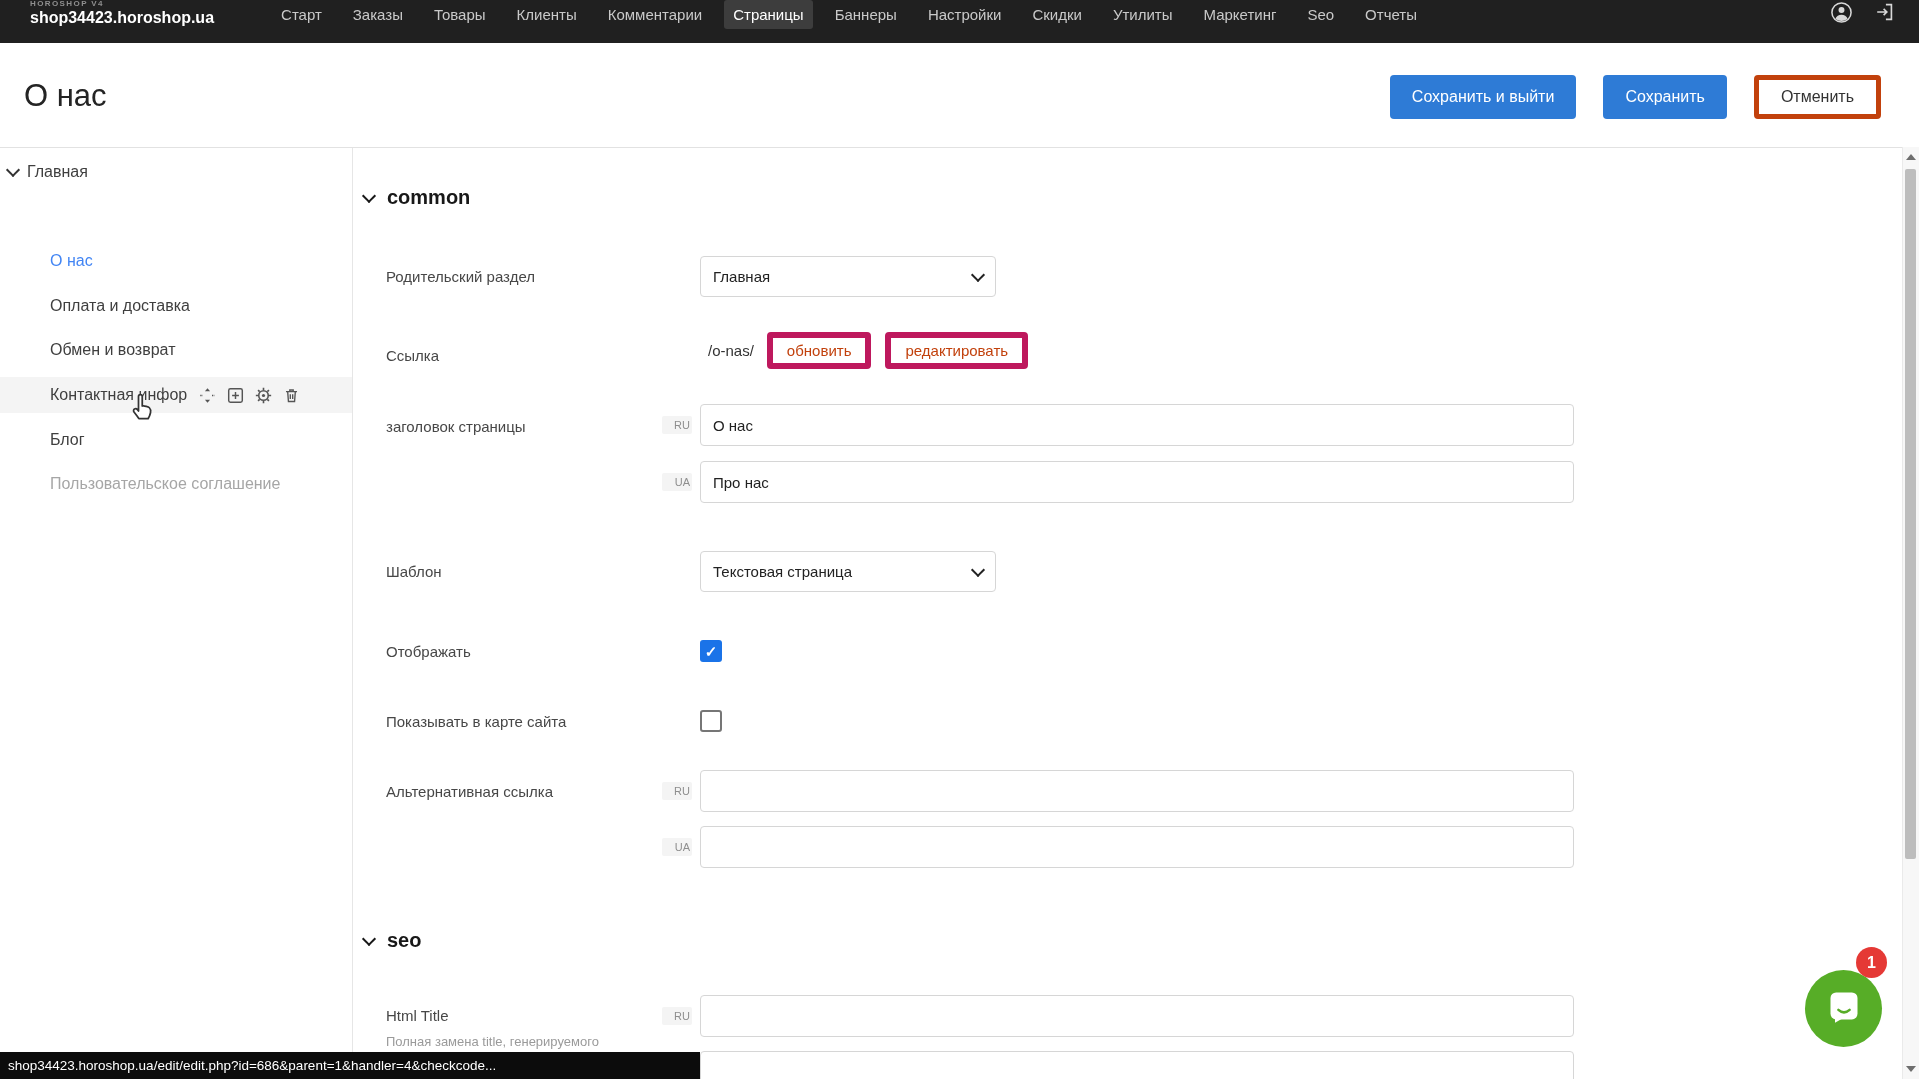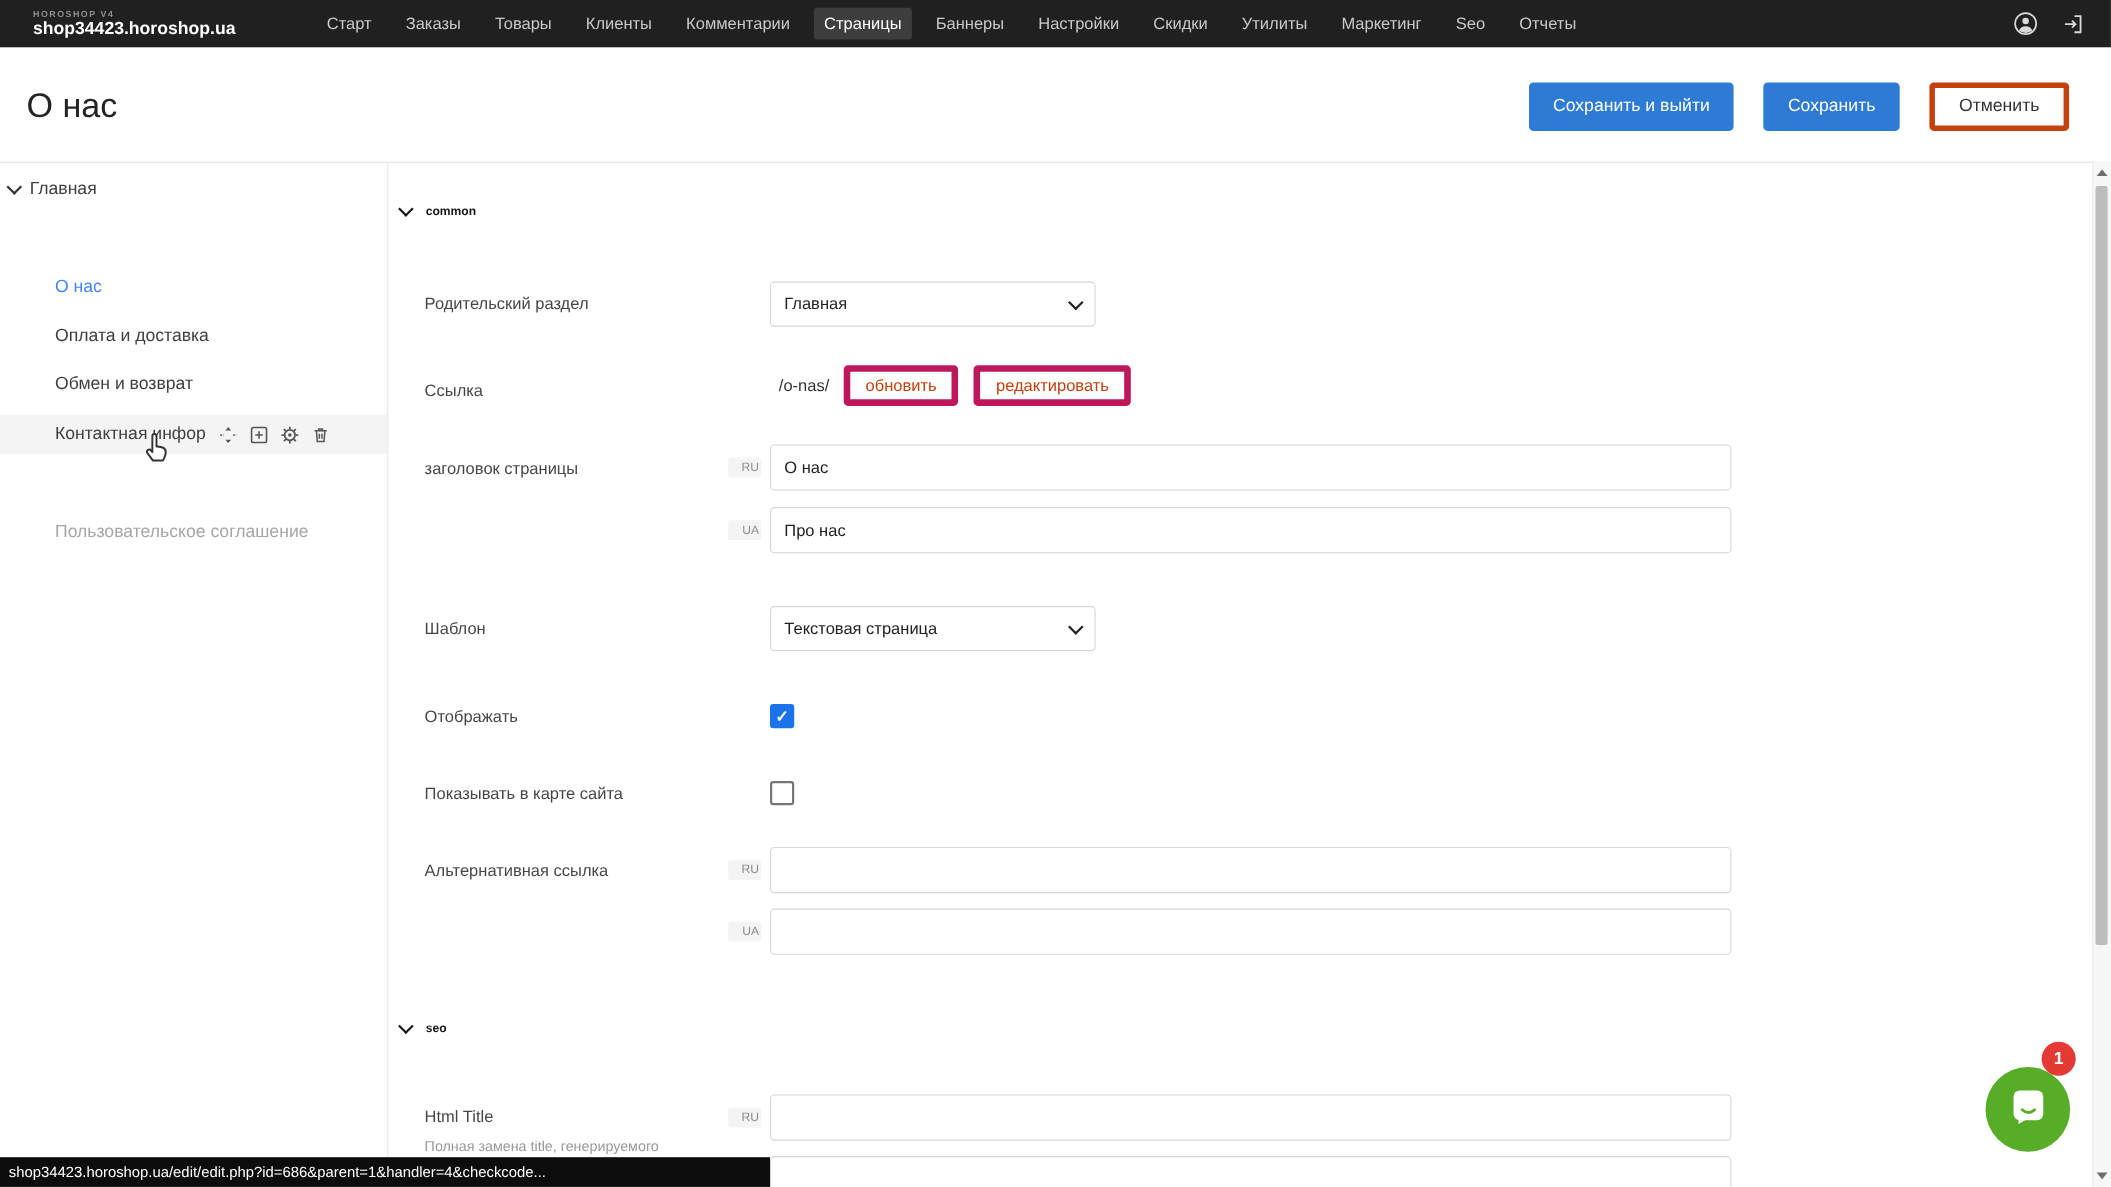--- a/index.html
+++ b/index.html
@@ -2,21 +2,21 @@
 <html><head>
 <meta charset="utf-8">
 <style>
   html,body{margin:0;padding:0;}
   body{
     width:1919px;height:1079px;position:relative;overflow:hidden;
     font-family:"Liberation Sans",sans-serif;background:#fff;
   }
   
   .navbar{position:absolute;top:0;left:0;right:0;height:43px;background:#202020;
-    display:flex;align-items:center;z-index:30;gap:16px;}
+    display:flex;align-items:flex-start;z-index:30;}
   .brand{margin-left:30px;line-height:1;cursor:pointer;}
   .brand-top{font-size:8px;letter-spacing:1.4px;color:#8f8f8f;font-weight:bold;margin-bottom:2px;}
   .brand-domain{font-size:16px;font-weight:bold;color:#fff;}
   .nav-menu{display:flex;margin-left:58px;gap:13px;align-items:center;}
   .nav-item{color:#c9c9c9;font-size:15px;padding:6px 9px;border-radius:3px;cursor:pointer;white-space:nowrap;}
   .nav-item.active{background:#3d3d3d;color:#fff;}
   .nav-right{margin-left:auto;margin-right:22px;display:flex;gap:20px;align-items:center;}
   .nav-icon{width:24px;height:24px;cursor:pointer;display:flex;align-items:center;justify-content:center;}
   
   .header{position:absolute;top:43px;left:0;right:0;height:104px;background:#fff;
@@ -39,21 +39,21 @@
     display:inline-block;flex:0 0 auto;}
   .chev.down{transform:rotate(45deg);margin-top:-4px;}
   .chev.right{transform:rotate(-45deg);}
   .chev-gap{display:inline-block;width:9px;flex:0 0 auto;}
   .row-icons{display:flex;gap:11px;align-items:center;margin-left:12px;}
   .row-icons svg{display:block;}
   .cursor-hand{position:absolute;left:127px;top:393px;z-index:40;pointer-events:none;}
   
   .main{position:absolute;left:353px;top:147px;right:17px;bottom:0;background:#fff;}
   .section-head{position:absolute;left:11px;display:flex;align-items:center;gap:13px;
-    font-weight:bold;font-size:11px;color:#181818;cursor:pointer;}
+    font-weight:bold;font-size:20px;color:#181818;cursor:pointer;}
   .section-head .chev{border-color:#181818;}
   .field-label{position:absolute;left:33px;font-size:15px;color:#474747;line-height:18px;}
   .hint{position:absolute;left:33px;font-size:13px;color:#9a9a9a;}
   .select{position:absolute;left:347px;width:296px;height:41px;border:1px solid #d6d6d6;
     border-radius:4px;display:flex;align-items:center;padding:0 12px;font-size:15px;color:#222;
     cursor:pointer;box-sizing:border-box;background:#fff;}
   .select .chev{margin-left:auto;border-color:#222;}
   .input-row{position:absolute;left:309px;width:912px;display:flex;align-items:center;}
   .lang-tag{width:26px;text-align:right;margin-right:8px;font-size:11px;color:#8e8e8e;
     background:#f4f4f4;padding:3px 2px;border-radius:2px;flex:0 0 auto;}
@@ -179,20 +179,23 @@
             </svg>
           </span>
     <span>
             <svg width="17" height="17" viewBox="0 0 20 20" fill="none" stroke="#555" stroke-width="1.6">
               <path d="M3.5 5.5h13M8 5.5V3.5h4v2M5.5 5.5l.9 11.5h7.2l.9-11.5"></path>
               <path d="M8.6 8.5v5.5M11.4 8.5v5.5"></path>
             </svg>
           </span>
   </span>
 </div>
+      <div class="tree-item" style="top: 275px; padding-left: 50px;">
+        <span>Блог</span>
+      </div>
       <div class="tree-item muted" style="top: 319px; padding-left: 50px;">
         <span>Пользовательское соглашение</span>
       </div>
     </div>
 </div>
 
 <span class="cursor-hand">
   <svg width="30" height="30" viewBox="0 0 24 24">
       <path d="M9.2 2.8c0-.9.7-1.6 1.5-1.6s1.5.7 1.5 1.6v7.6l.9-.1c.5-.1 4 .7 4.8 1.5.9.9 1.3 2.2.9 4-.4 1.8-1.2 3.7-1.9 4.7H9.5c-.6-1-2.9-4-3.9-5.3-.6-.8-.4-1.9.4-2.4.7-.4 1.7-.3 2.2.4l1 1.2V2.8z" fill="#fff" stroke="#333" stroke-width="1.4" stroke-linejoin="round"></path>
     </svg>

